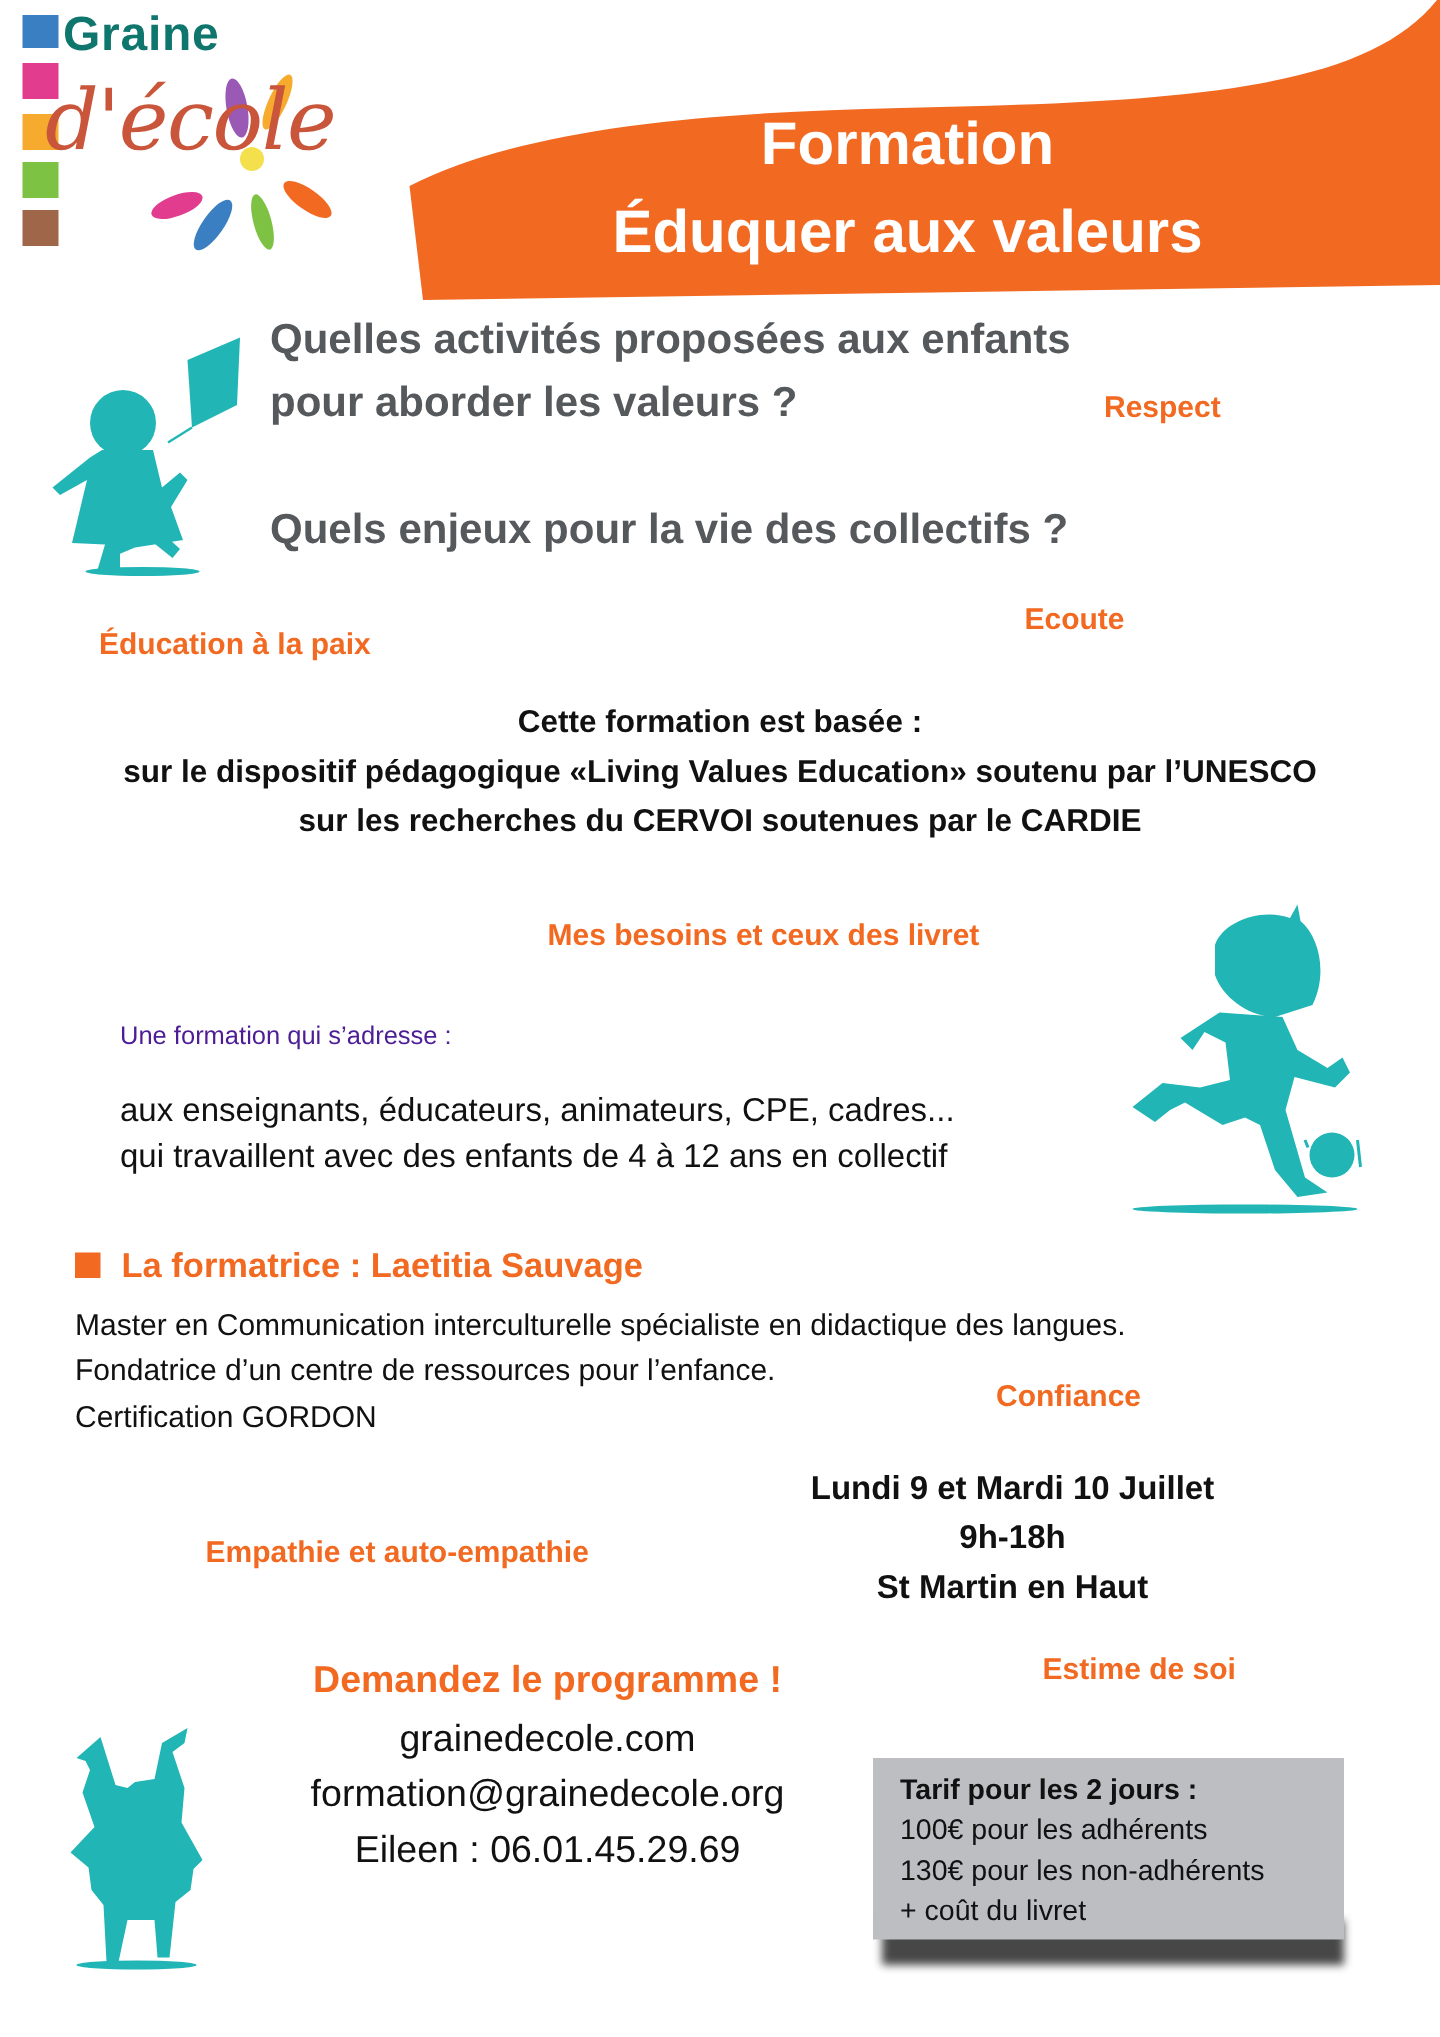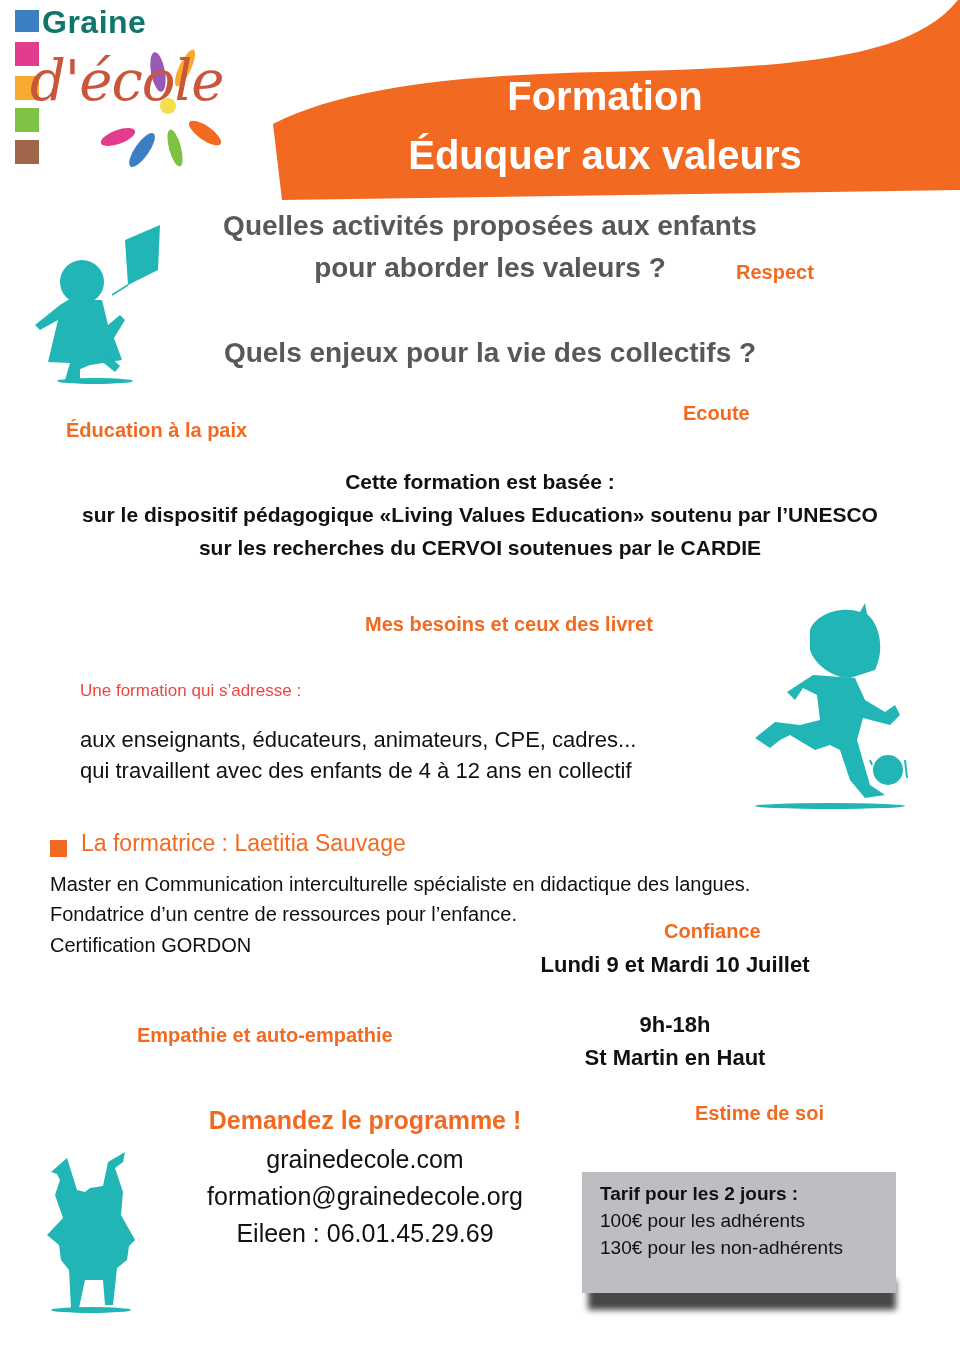--- a/index.html
+++ b/index.html
@@ -10,31 +10,31 @@
     
     .logo-squares .sq { position: absolute; left: 15px; width: 24px; }
     .logo-graine { left: 42px; top: 4px; font-size: 32px; font-weight: bold; color: #0f766e; letter-spacing: 0.5px; }
     .logo-decole { left: 30px; top: 48px; font-family: "DejaVu Serif", serif; font-style: italic; font-size: 56px; color: #c9553a; letter-spacing: -1px; }
 
     
     .banner-svg { left: 270px; top: 0; }
     .banner-title { left: 270px; width: 670px; text-align: center; color: #ffffff; font-weight: bold; font-size: 40px; }
 
     
-    .question { color: #55595c; font-weight: bold; font-size: 28px; text-align: center; }
+    .question { color: #55595c; font-weight: bold; font-size: 28px; }
 
     
     .kw { color: #f26a22; font-weight: bold; font-size: 20px; white-space: nowrap; }
 
     .basis { left: 0; width: 960px; text-align: center; color: #111; font-weight: bold; font-size: 21px; line-height: 33px; }
 
-    .aud-label { left: 80px; top: 681px; font-size: 17px; color: #ef4444; }
+    .aud-label { left: 80px; top: 681px; font-size: 17px; color: #4c1d95; }
     .aud-line { left: 80px; font-size: 22px; color: #111; white-space: nowrap; margin-top: 15px; }
 
-    .trainer-head { left: 50px; top: 830px; font-size: 23px; font-weight: normal; color: #f26a22; display: flex; align-items: flex-end; gap: 14px; }
+    .trainer-head { left: 50px; top: 830px; font-size: 23px; font-weight: bold; color: #f26a22; display: flex; align-items: center; gap: 14px; }
     .trainer-bullet { width: 17px; height: 17px; background: #f26a22; display: inline-block; }
     .trainer-line { left: 50px; font-size: 20px; color: #111; white-space: nowrap; }
 
     .when { left: 520px; width: 310px; text-align: center; font-weight: bold; font-size: 22px; color: #111; line-height: 33px; }
 
     .cta { left: 160px; width: 410px; text-align: center; font-weight: bold; font-size: 25px; color: #f26a22; }
     .contact { left: 160px; width: 410px; text-align: center; font-size: 25px; color: #111; line-height: 37px; }
 
     .tarif-shadow { left: 588px; top: 1280px; width: 308px; height: 30px; background: #474747; filter: blur(3px); }
     .tarif-box { left: 582px; top: 1172px; width: 314px; height: 121px; background: #bdbec2; padding: 8px 0 0 18px; }
@@ -112,21 +112,21 @@
 <div class="abs trainer-head">
   <span class="trainer-bullet"></span>
   <span>La formatrice : Laetitia Sauvage</span>
 </div>
 <div class="abs trainer-line" style="top:873px;">Master en Communication interculturelle spécialiste en didactique des langues.</div>
 <div class="abs trainer-line" style="top:903px;">Fondatrice d’un centre de ressources pour l’enfance.</div>
 <div class="abs trainer-line" style="top:934px;">Certification GORDON</div>
 
 <div class="abs kw" style="left:664px;top:920px;">Confiance</div>
 
-<div class="abs when" style="top:948px;text-align:center;">Lundi 9 et Mardi 10 Juillet</div>
+<div class="abs when" style="top:975px;text-align:center;">Lundi 9 et Mardi 10 Juillet</div>
 <div class="abs when" style="top:1008px;">9h-18h</div>
 <div class="abs when" style="top:1041px;">St Martin en Haut</div>
 
 <div class="abs kw" style="left:97px;top:1024px;margin-left:40px;">Empathie et auto-empathie</div>
 <div class="abs kw" style="left:695px;top:1102px;">Estime de soi</div>
 
 <div class="abs cta" style="top:1106px;">Demandez le programme !</div>
 <div class="abs contact" style="top:1141px;">grainedecole.com</div>
 <div class="abs contact" style="top:1178px;">formation@grainedecole.org</div>
 <div class="abs contact" style="top:1215px;">Eileen : 06.01.45.29.69</div>
@@ -134,13 +134,14 @@
 <svg class="abs" style="left:45px;top:1150px;" width="100" height="165" viewBox="0 0 100 165">
   <path class="kid" d="M6,22 L22,8 L32,40 L40,42 L45,38 L58,36 L63,12 L80,2 L78,12 L70,18 L78,42 L76,65 L90,90 L84,96 L82,110 L72,118 L68,155 L60,155 L58,130 L40,130 L34,158 L26,158 L24,120 L16,110 L14,95 L2,85 L18,68 L10,45 L15,30 L12,24 Z"></path>
   <ellipse class="kid" cx="46" cy="160" rx="40" ry="3"></ellipse>
 </svg>
 
 <div class="abs tarif-shadow"></div>
 <div class="abs tarif-box">
   <div class="t-head">Tarif pour les 2 jours :</div>
   <div>100€ pour les adhérents</div>
   <div>130€ pour les non-adhérents</div>
+  <div>+ coût du livret</div>
 </div>
 
 </body></html>

